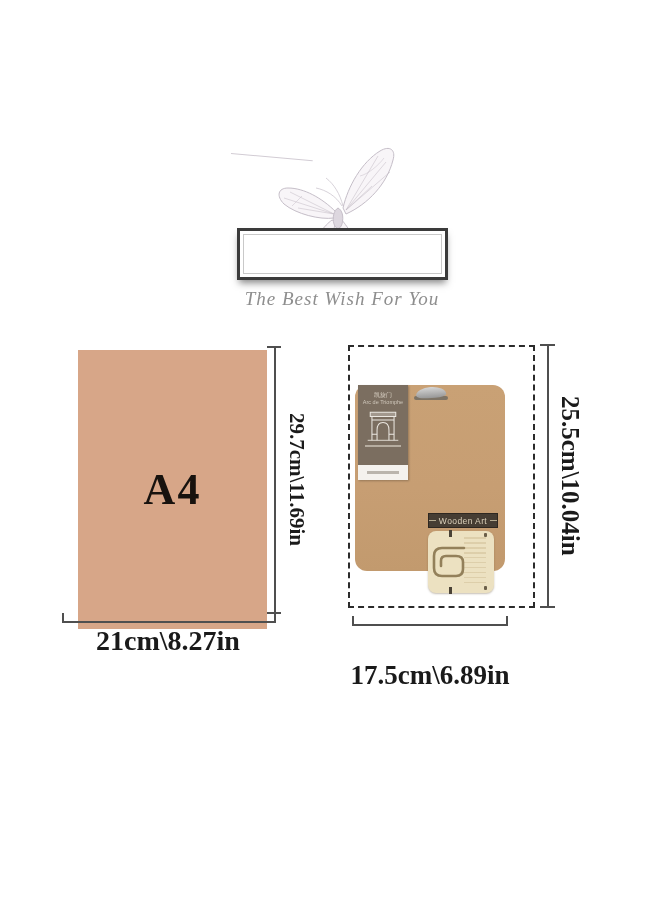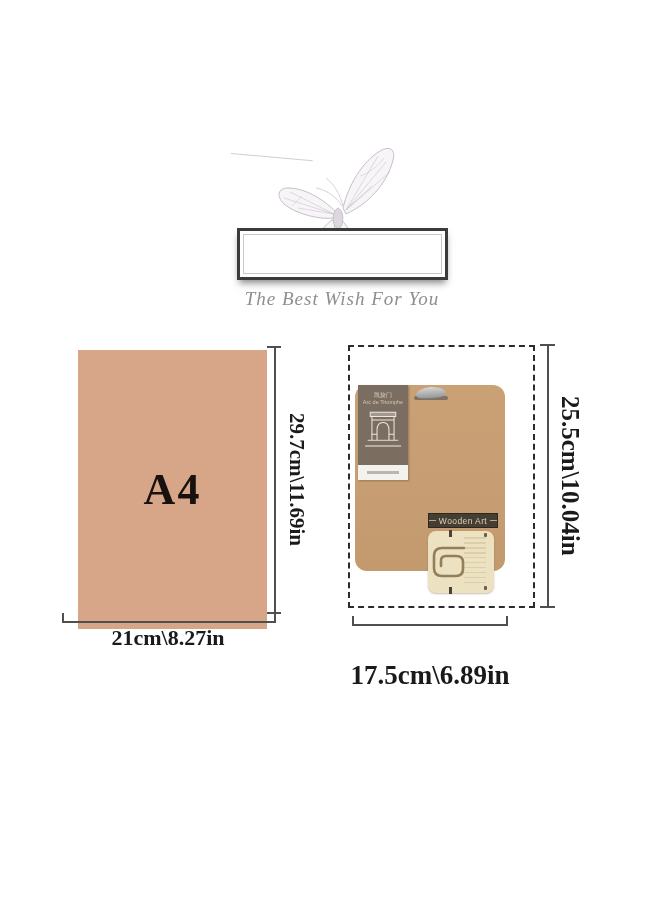--- a/index.html
+++ b/index.html
@@ -34,21 +34,21 @@
   .a4-vcap-t{left:267px;top:346px;width:14px;height:2px;}
   .a4-vcap-b{left:267px;top:612px;width:14px;height:2px;}
   .a4-hline{left:62px;top:621px;width:214px;height:2px;}
   .a4-htick-l{left:62px;top:613px;width:2px;height:10px;}
   .a4-htick-r{left:274px;top:613px;width:2px;height:10px;}
 
   .dim-label{color:#1a1a1a;font-weight:700;}
   .a4-height-label{left:281px;top:346px;width:30px;height:268px;
     writing-mode:vertical-rl;display:flex;align-items:center;justify-content:center;
     font-size:21px;}
-  .a4-width-label{left:68px;top:625px;width:200px;text-align:center;font-size:22px;}
+  .a4-width-label{left:68px;top:625px;width:200px;text-align:center;font-size:28px;}
 
   
   .dashed-box{left:348px;top:345px;width:187px;height:263px;box-sizing:border-box;
     border:2px dashed #2b2b2b;}
   .package{left:355px;top:385px;width:150px;height:186px;
     background:linear-gradient(180deg,#c9a175 0%,#c79e73 55%,#c29a6e 100%);
     border-radius:12px;}
 
   .hang-slot{left:59px;top:11px;width:34px;height:4px;background:#7d7365;border-radius:2px;}
   .hang-flap{left:61px;top:2px;width:30px;height:11px;

